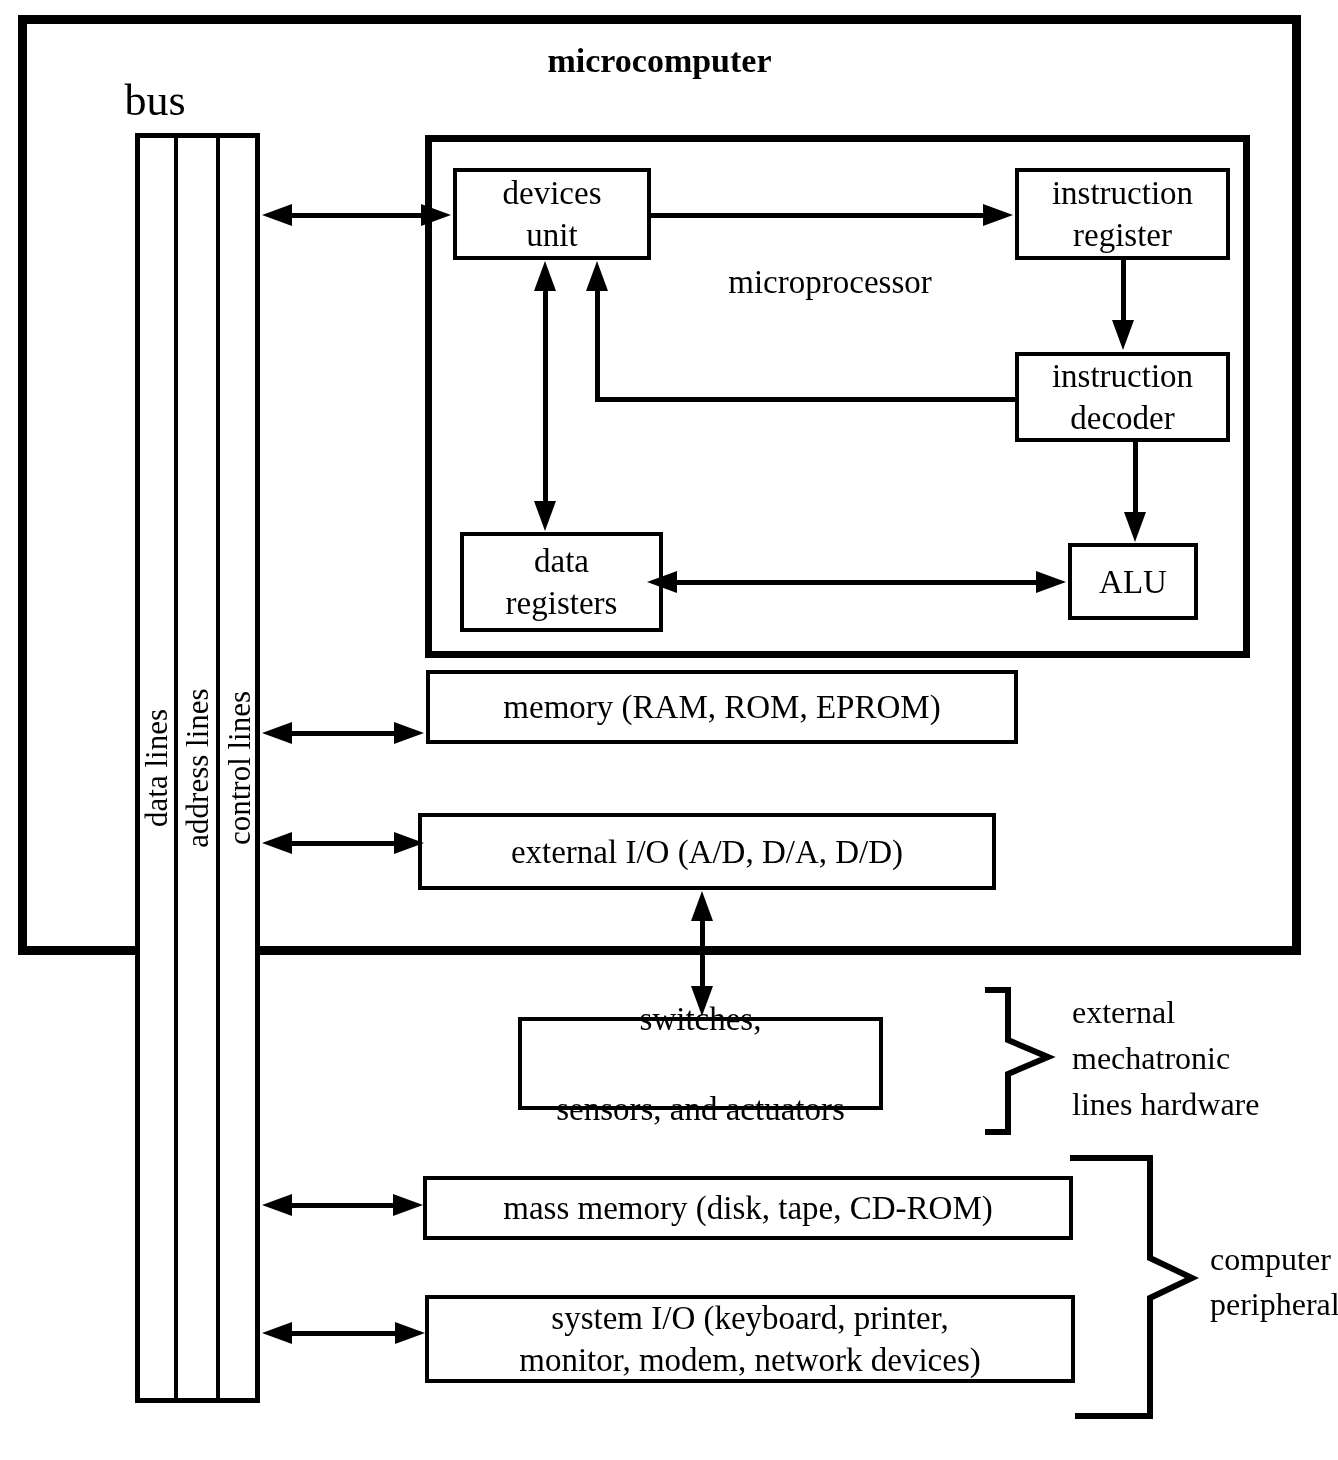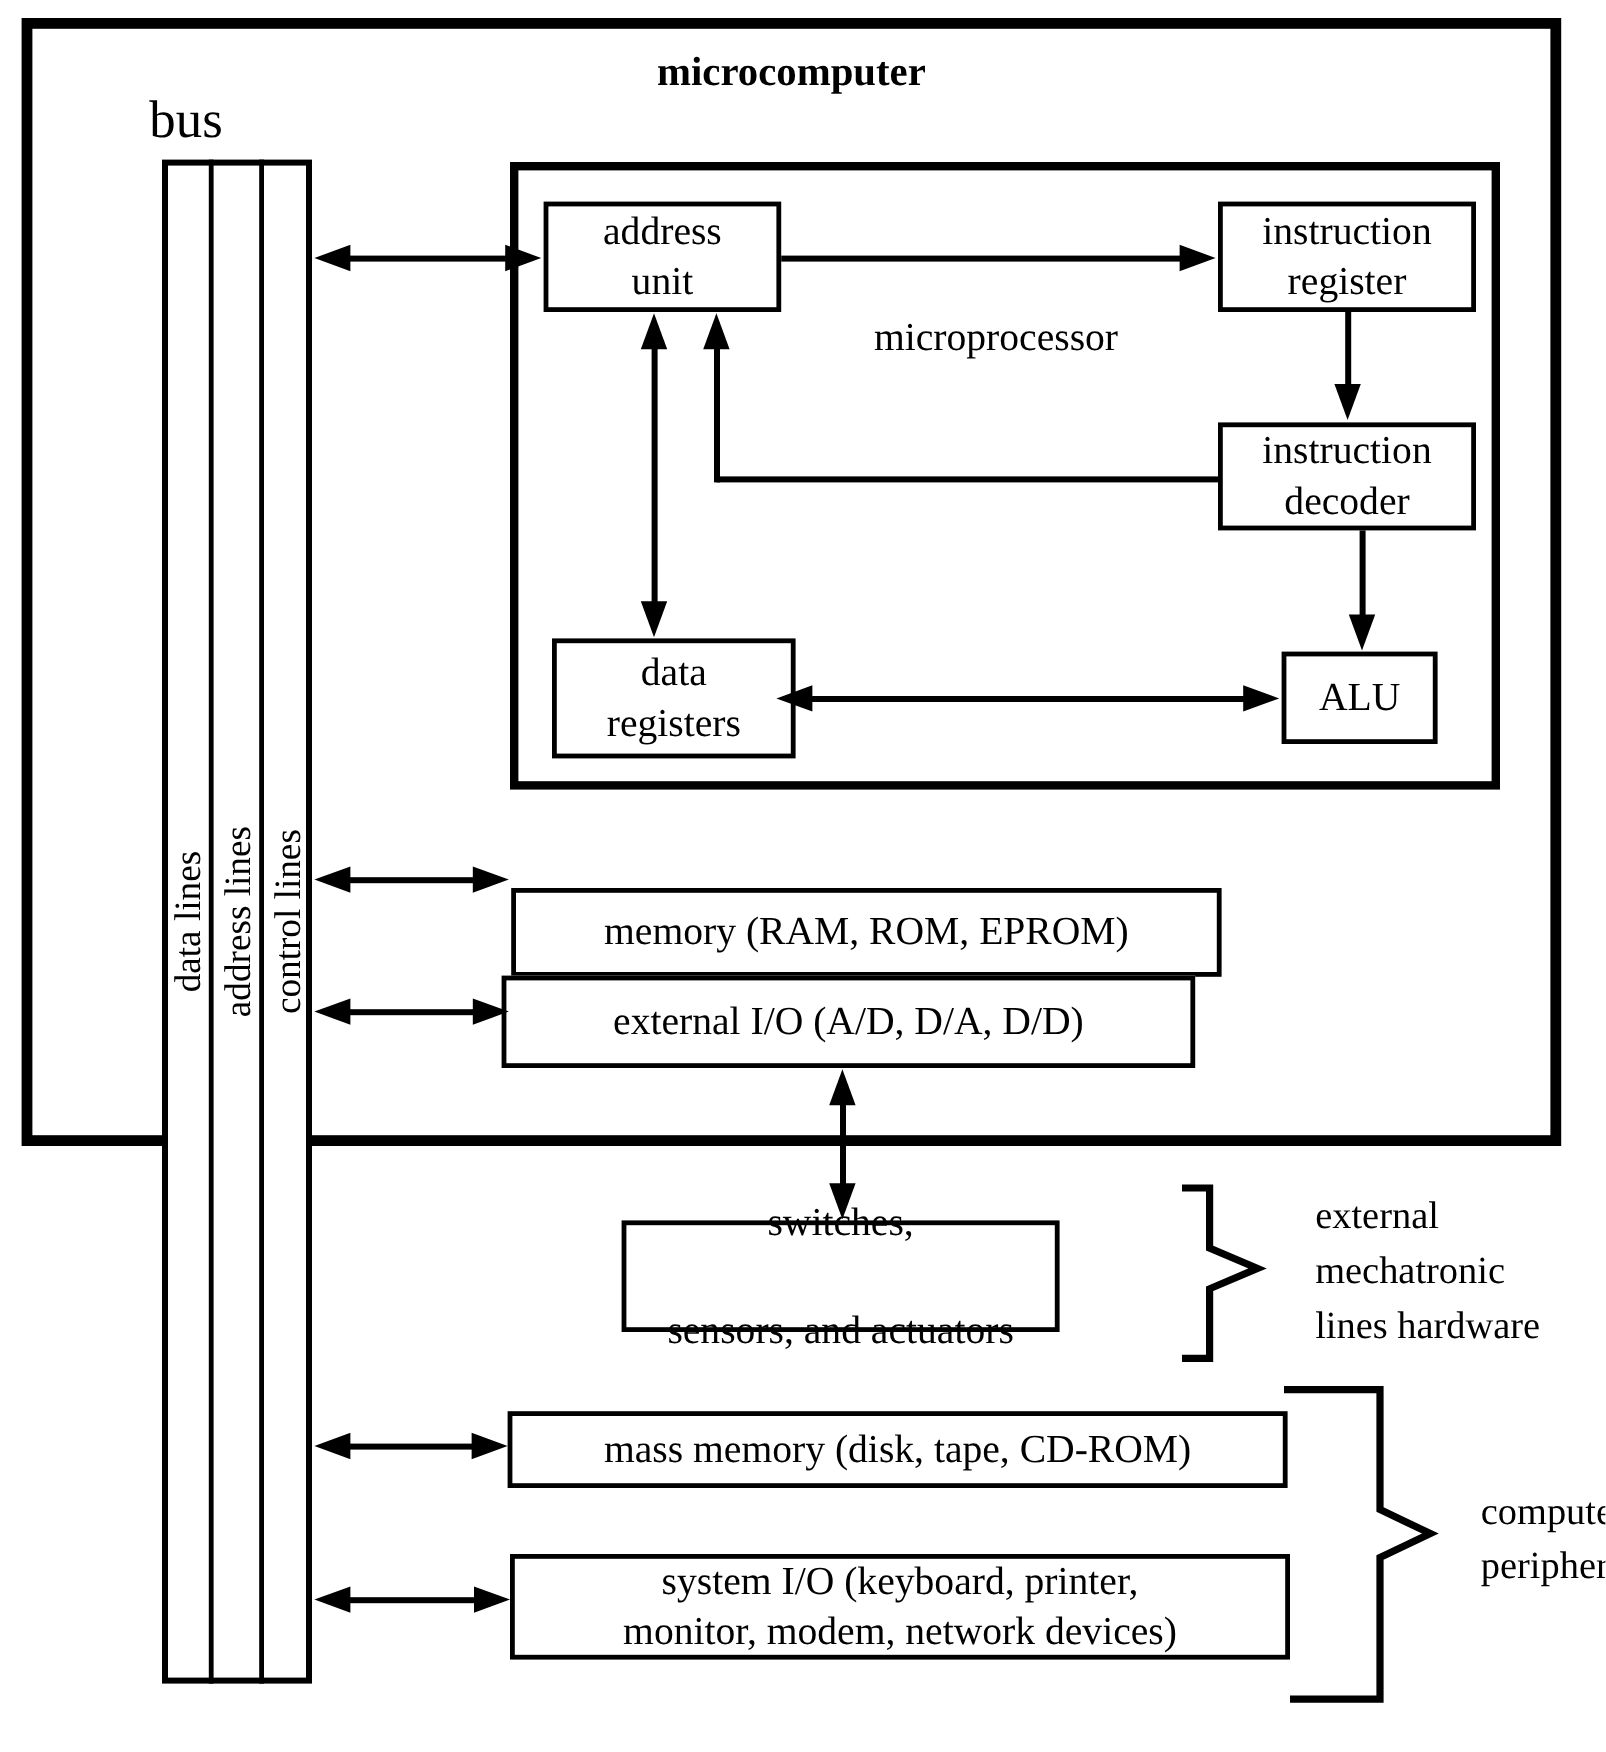--- a/index.html
+++ b/index.html
@@ -19,21 +19,21 @@
   .head{position:absolute;width:0;height:0;}
   .head.r{border-top:11px solid transparent;border-bottom:11px solid transparent;border-left:30px solid #000;}
   .head.l{border-top:11px solid transparent;border-bottom:11px solid transparent;border-right:30px solid #000;}
   .head.u{border-left:11px solid transparent;border-right:11px solid transparent;border-bottom:30px solid #000;}
   .head.d{border-left:11px solid transparent;border-right:11px solid transparent;border-top:30px solid #000;}
   .label{position:absolute;white-space:nowrap;font-size:44px;}
   .ctr{transform:translate(-50%,-50%);}
   .rot{transform:translate(-50%,-50%) rotate(-90deg);font-size:31px;}
   .title{position:absolute;text-align:center;font-weight:bold;font-size:34px;white-space:nowrap;}
   .bracetext{position:absolute;font-size:32px;line-height:46px;white-space:nowrap;}
-  .bracetext span{display:block;margin-left:24px;}
+  .bracetext span{display:block;}
   svg.overlay{position:absolute;left:0;top:0;pointer-events:none;}
 </style>
 </head>
 <body>
 
 <div id="diagram">
 
   <div class="frame" style="left:18px;top:15px;width:1283px;height:940px;"></div>
   <div class="title" style="left:18px;top:42px;width:1283px;">microcomputer</div>
 
@@ -42,40 +42,40 @@
   <div class="vline" style="left:174px;top:133px;width:4px;height:1270px;"></div>
   <div class="vline" style="left:216px;top:133px;width:4px;height:1270px;"></div>
   <div class="label rot" style="left:157px;top:768px;">data lines</div>
   <div class="label rot" style="left:198px;top:768px;">address lines</div>
   <div class="label rot" style="left:240px;top:768px;">control lines</div>
 
   <div class="frame2" style="left:425px;top:135px;width:825px;height:523px;"></div>
   <div class="label ctr" style="left:830px;top:282px;font-size:33px;">microprocessor</div>
 
   <div class="box" style="left:453px;top:168px;width:198px;height:92px;">
-    <span>address</span>
+    <span>devices</span>
     <span>unit</span>
   </div>
   <div class="box" style="left:1015px;top:168px;width:215px;height:92px;">
     <span>instruction</span>
     <span>register</span>
   </div>
   <div class="box" style="left:1015px;top:352px;width:215px;height:90px;">
     <span>instruction</span>
     <span>decoder</span>
   </div>
   <div class="box" style="left:1068px;top:543px;width:130px;height:77px;">
     <span>ALU</span>
   </div>
   <div class="box" style="left:460px;top:532px;width:203px;height:100px;">
     <span>data</span>
     <span>registers</span>
   </div>
 
-  <div class="box" style="left:426px;top:740px;width:592px;height:74px;">
+  <div class="box" style="left:426px;top:670px;width:592px;height:74px;">
     <span>memory (RAM, ROM, EPROM)</span>
   </div>
   <div class="box" style="left:418px;top:813px;width:578px;height:77px;">
     <span>external I/O (A/D, D/A, D/D)</span>
   </div>
   <div class="box" style="left:518px;top:1017px;width:365px;height:93px;gap:48px;">
     <span>switches,</span>
     <span>sensors, and actuators</span>
   </div>
   <div class="box" style="left:423px;top:1176px;width:650px;height:64px;">

